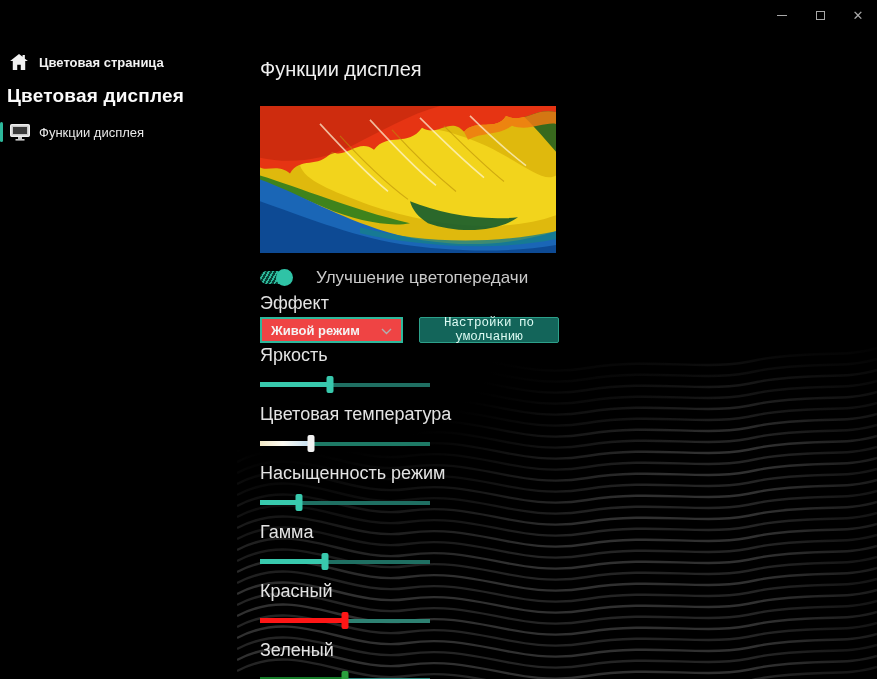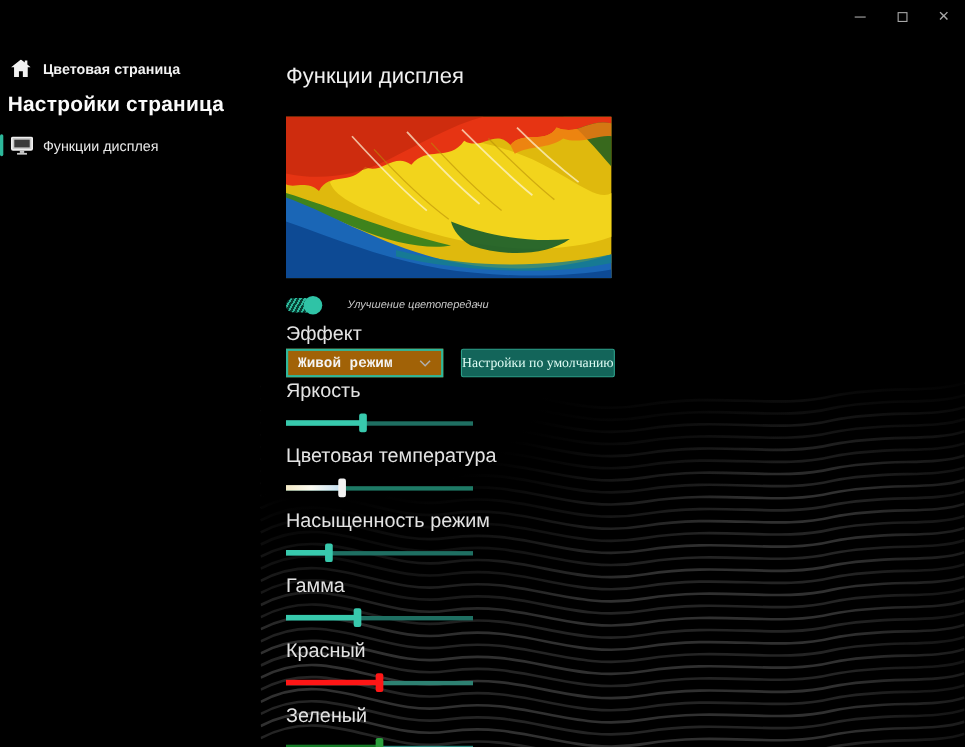--- a/index.html
+++ b/index.html
@@ -43,31 +43,31 @@
              display:flex; flex-direction:column; align-items:flex-start; }
   .page-title { margin-top:8px; font-size:20px; line-height:26px; font-weight:400; color:#f0f0f0; }
   .feather-img { margin-top:24px; width:296px; height:147px; }
   .feather-img svg { display:block; width:100%; height:100%; }
 
   .toggle-row { margin-top:16px; display:flex; align-items:center; height:17px; }
   .toggle { position:relative; width:31px; height:13px; border-radius:7px; cursor:pointer;
     background:repeating-linear-gradient(120deg, #2db79a 0 1.6px, #073f34 1.6px 3.6px); }
   .toggle .knob { position:absolute; right:-2px; top:-2px; width:17px; height:17px; border-radius:50%;
     background:#2fc3a6; }
-  .toggle-label { margin-left:25px; font-size:10px; color:#c9c9c9;font-style:italic; }
+  .toggle-label { margin-left:25px; font-size:17px; color:#c9c9c9; }
 
   .field-label { margin-top:10px; font-size:18px; line-height:15px; color:#e3e3e3; }
 
   .controls-row { margin-top:6px; display:flex; gap:16px; }
-  .dropdown { width:143px; height:26px; border:2px solid #2eb89c; background:#a16207; display:flex;
-    align-items:center; justify-content:space-between; padding:0 9px; cursor:pointer;font-family:Liberation Mono, monospace; }
+  .dropdown { width:143px; height:26px; border:2px solid #2eb89c; background:#ef4444; display:flex;
+    align-items:center; justify-content:space-between; padding:0 9px; cursor:pointer; }
   .dropdown .val { font-size:13px; font-weight:bold; color:#f4f4f4; }
   .default-btn { width:140px; height:26px; background:#13655a; border:1px solid #2da08a; border-radius:2px;
     color:#defcf4; font-size:12.5px; display:flex; align-items:center; justify-content:center;
-    cursor:pointer; font-family:Liberation Serif, serif; }
+    cursor:pointer; font-family:Liberation Mono, monospace; }
 
   .slider-group { margin-top:14px; }
   .slider-group.first { margin-top:5px;text-decoration:underline; }
   .slider-group .field-label { margin-top:0; }
   .slider { position:relative; margin-top:13px; width:170px; height:17px; cursor:pointer; }
   .slider .track { position:absolute; left:0; right:0; top:6.5px; height:4px; background:#1f6f62; }
   .slider .fill { position:absolute; left:0; top:6px; height:5px; width:40%; background:#38c9ad; }
   .slider .thumb { position:absolute; top:0; width:7px; height:17px; border-radius:2px;
     background:#38c9ad; transform:translateX(-50%); }
 </style>
@@ -129,21 +129,21 @@
 
   <div class="sidebar">
     <div class="home-row">
       <span class="icon-cell">
         <svg width="18" height="16" viewBox="0 0 20 18">
           <path d="M10 0 L14 3.2 L14 1 L16.6 1 L16.6 5.3 L20 8 L17 8 L17 18 L12 18 L12 12 L8 12 L8 18 L3 18 L3 8 L0 8 Z" fill="#f2f2f2"></path>
         </svg>
       </span>
       <span class="txt">Цветовая страница</span>
     </div>
-    <div class="side-title">Настройки страница</div>
+    <div class="side-title">Цветовая дисплея</div>
     <div class="side-items">
       <div class="side-item selected">
         <span class="icon-cell">
           <svg width="20" height="17" viewBox="0 0 20 17">
             <rect x="0.75" y="0.75" width="18.5" height="11.5" rx="1" fill="#c9c9c9" stroke="#efefef" stroke-width="1.5"></rect>
             <rect x="3" y="3" width="14" height="7" fill="#3a3a3a"></rect>
             <rect x="8" y="13" width="4" height="2" fill="#c9c9c9"></rect>
             <rect x="5.5" y="15" width="9" height="1.6" fill="#c9c9c9"></rect>
           </svg>
         </span>

